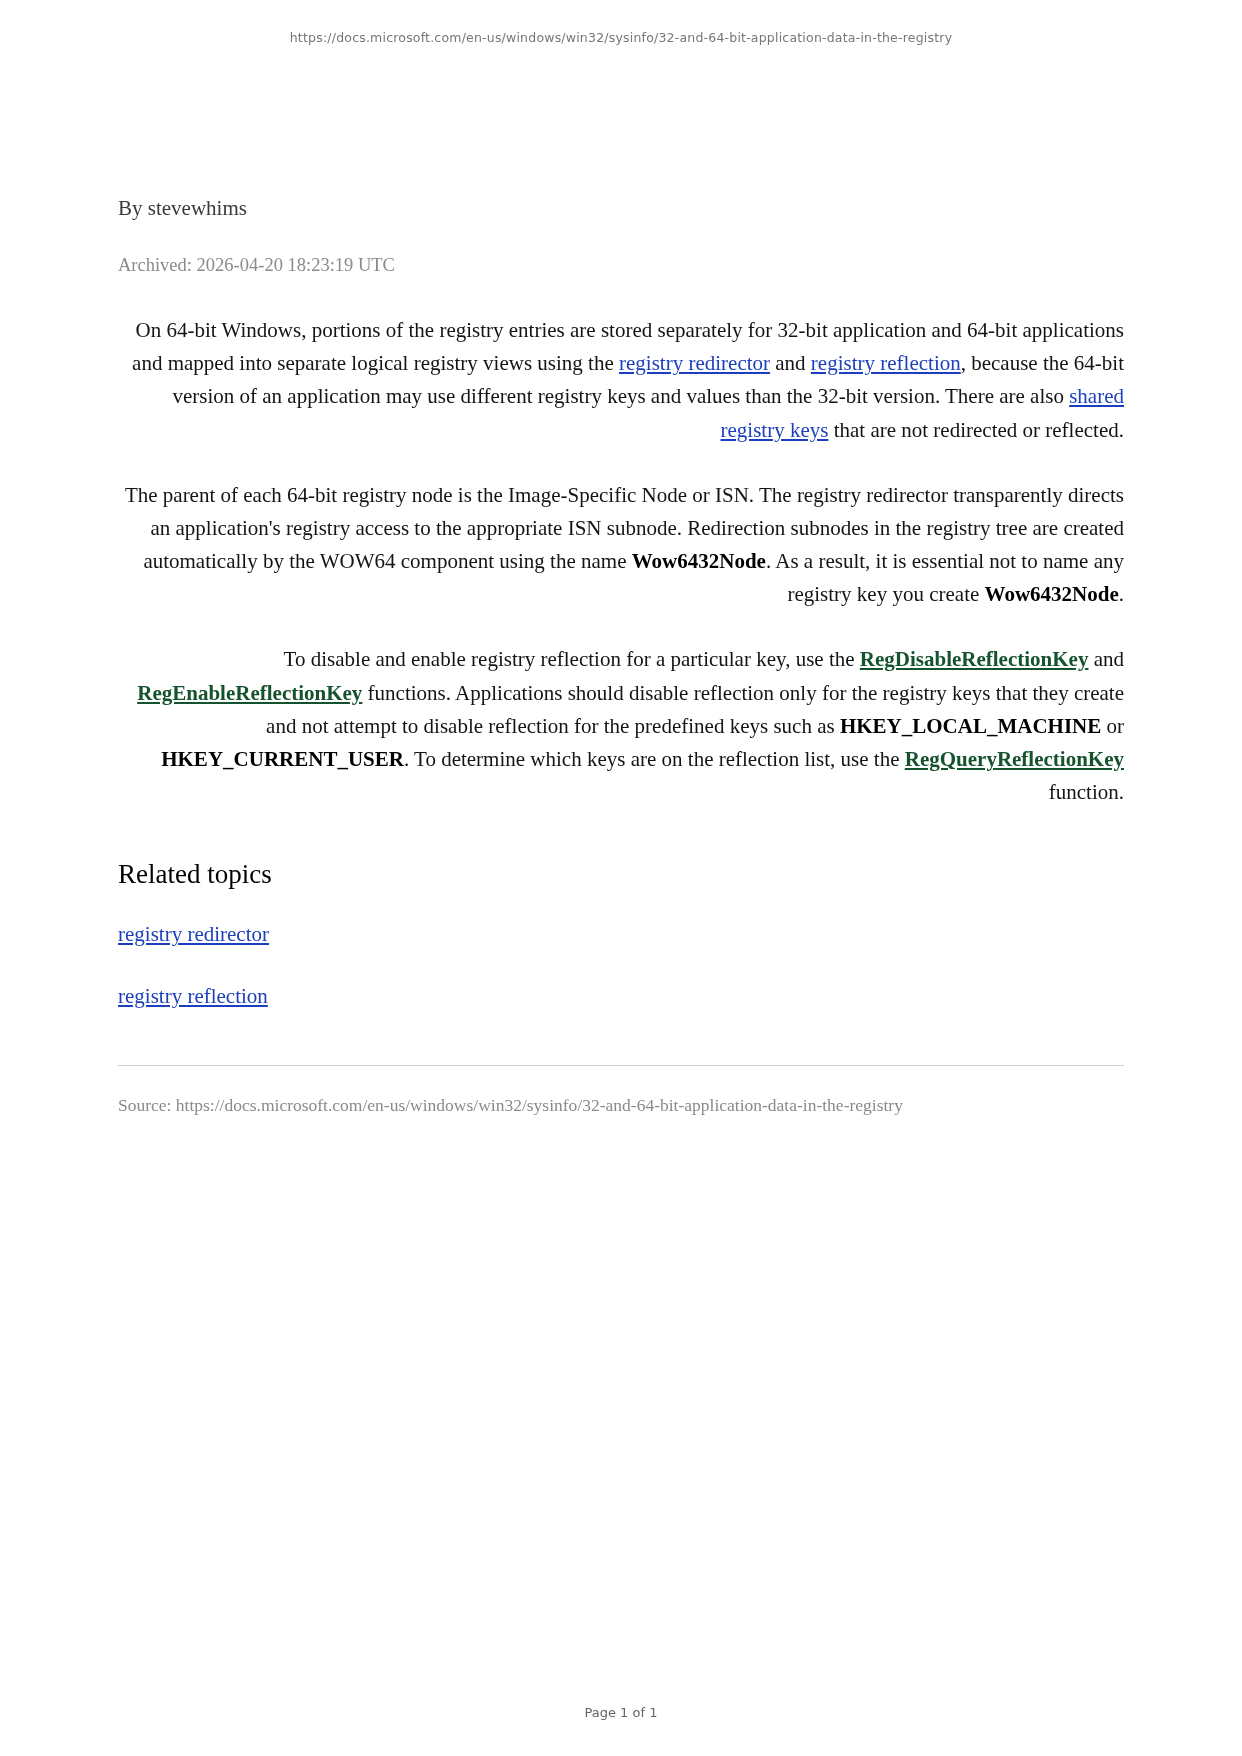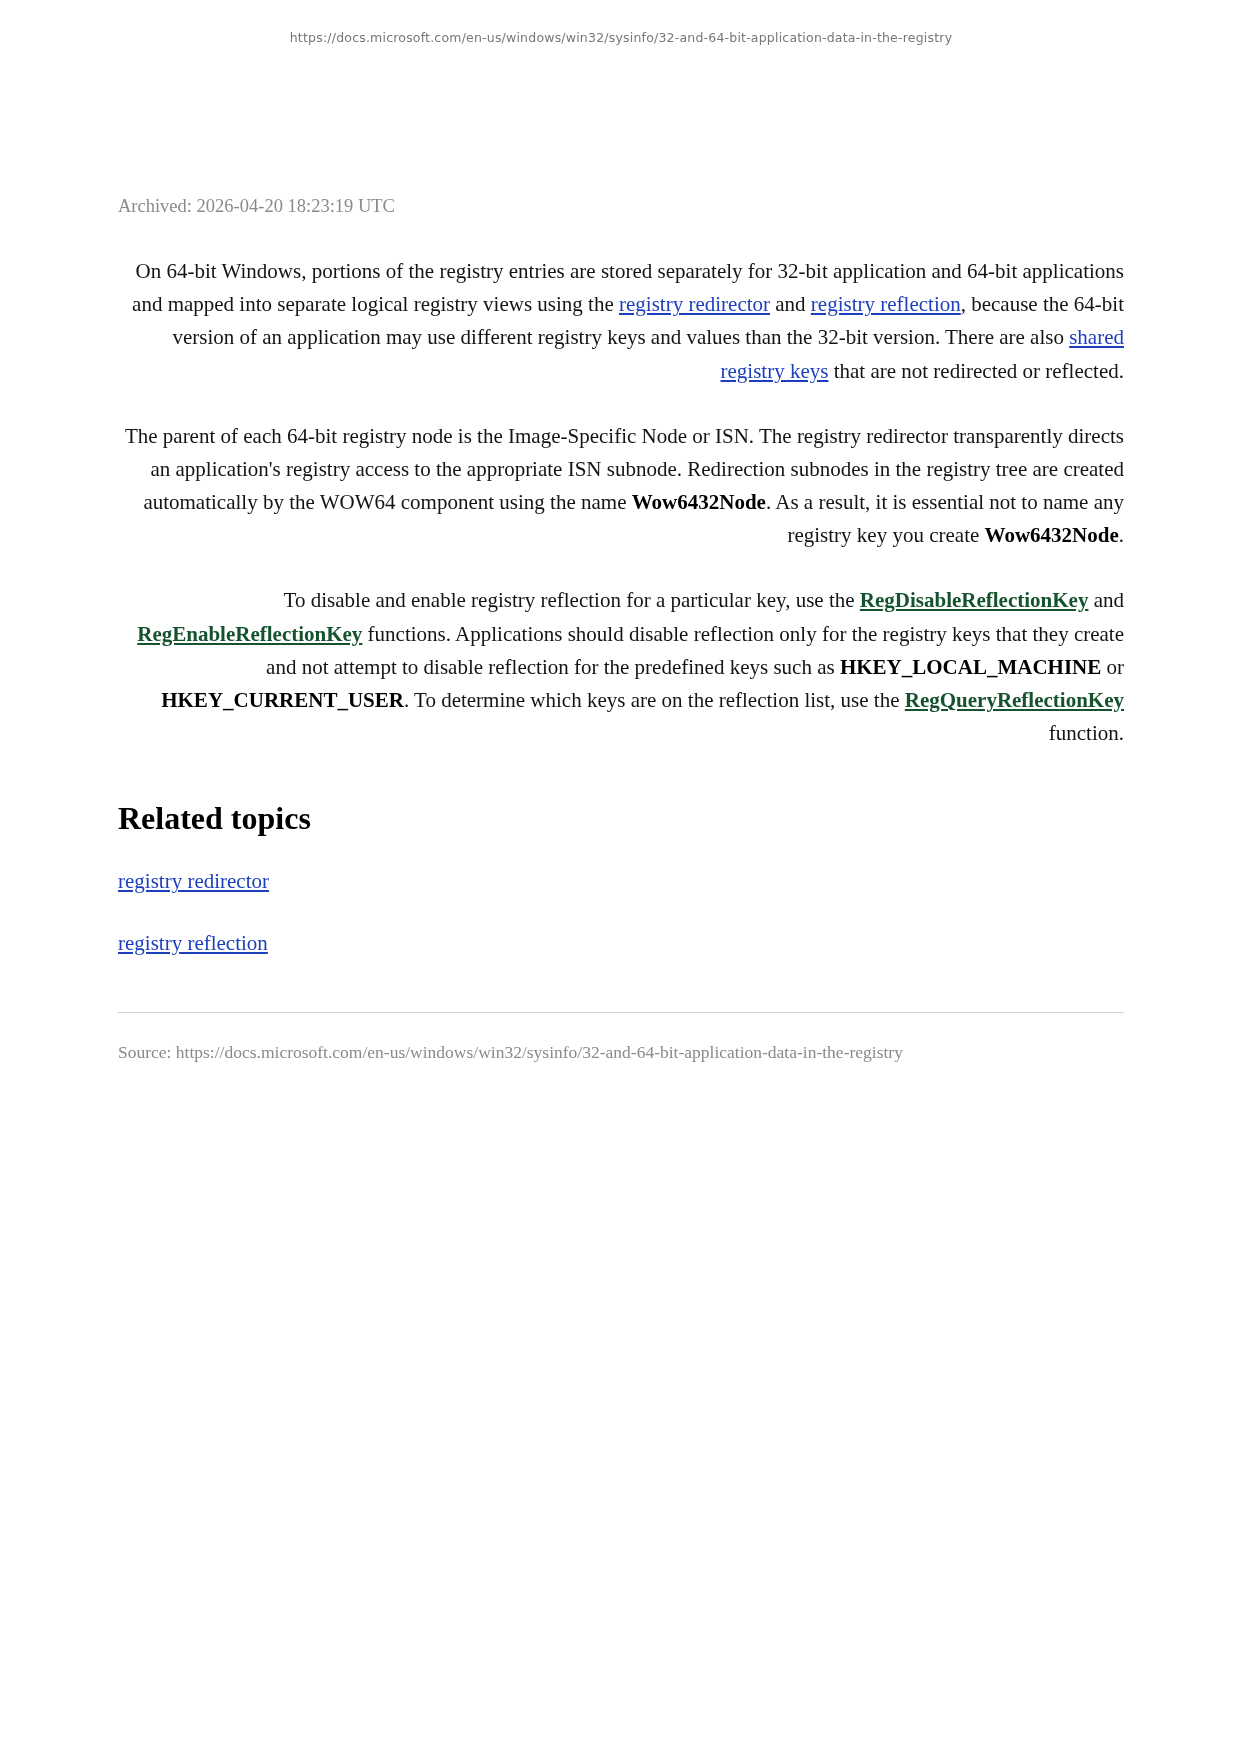--- a/index.html
+++ b/index.html
@@ -70,22 +70,22 @@
   a.link-strong {
     color: #14532d;
     text-decoration: underline;
     font-weight: bold;
   }
   b.kw {
     font-weight: bold;
     color: #000000;
   }
   h2.section-title {
-    font-size: 32px;
-    font-weight: bold;
+    font-size: 27px;
+    font-weight: normal;
     margin: 50px 0 30px 0;
     color: #000000;
   }
   p.related-link {
     margin: 0 0 32px 0;
     font-size: 21px;
     line-height: 1.4;
   }
   .divider {
     margin: 54px 0 26px 0;
@@ -112,20 +112,21 @@
 </head>
 <body>
 
 <div class="page">
 
   <div class="header-url">https://docs.microsoft.com/en-us/windows/win32/sysinfo/32-and-64-bit-application-data-in-the-registry</div>
 
   <div class="content">
 
 
+    <p class="byline">By stevewhims</p>
 
     <p class="archived">Archived: 2026-04-20 18:23:19 UTC</p>
 
     <p class="body-par"><span>On 64-bit Windows, portions of the registry entries are stored separately for 32-bit application and 64-bit applications and mapped into separate logical registry views using the </span><a class="link" href="#">registry redirector</a><span> and </span><a class="link" href="#">registry reflection</a><span>, because the 64-bit version of an application may use different registry keys and values than the 32-bit version. There are also </span><a class="link" href="#">shared registry keys</a><span> that are not redirected or reflected.</span></p>
 
     <p class="body-par"><span>The parent of each 64-bit registry node is the Image-Specific Node or ISN. The registry redirector transparently directs an application's registry access to the appropriate ISN subnode. Redirection subnodes in the registry tree are created automatically by the WOW64 component using the name </span><b class="kw">Wow6432Node</b><span>. As a result, it is essential not to name any registry key you create </span><b class="kw">Wow6432Node</b><span>.</span></p>
 
 
     <p class="body-par"><span>To disable and enable registry reflection for a particular key, use the </span><a class="link-strong" href="#">RegDisableReflectionKey</a><span> and </span><a class="link-strong" href="#">RegEnableReflectionKey</a><span> functions. Applications should disable reflection only for the registry keys that they create and not attempt to disable reflection for the predefined keys such as </span><b class="kw">HKEY_LOCAL_MACHINE</b><span> or </span><b class="kw">HKEY_CURRENT_USER</b><span>. To determine which keys are on the reflection list, use the </span><a class="link-strong" href="#">RegQueryReflectionKey</a><span> function.</span></p>
 
@@ -134,14 +135,15 @@
     <p class="related-link"><a class="link" href="#">registry redirector</a></p>
 
     <p class="related-link"><a class="link" href="#">registry reflection</a></p>
 
     <hr class="divider">
 
     <div class="source">Source: https://docs.microsoft.com/en-us/windows/win32/sysinfo/32-and-64-bit-application-data-in-the-registry</div>
 
   </div>
 
+  <div class="footer">Page 1 of 1</div>
 
 </div>
 
 </body></html>

